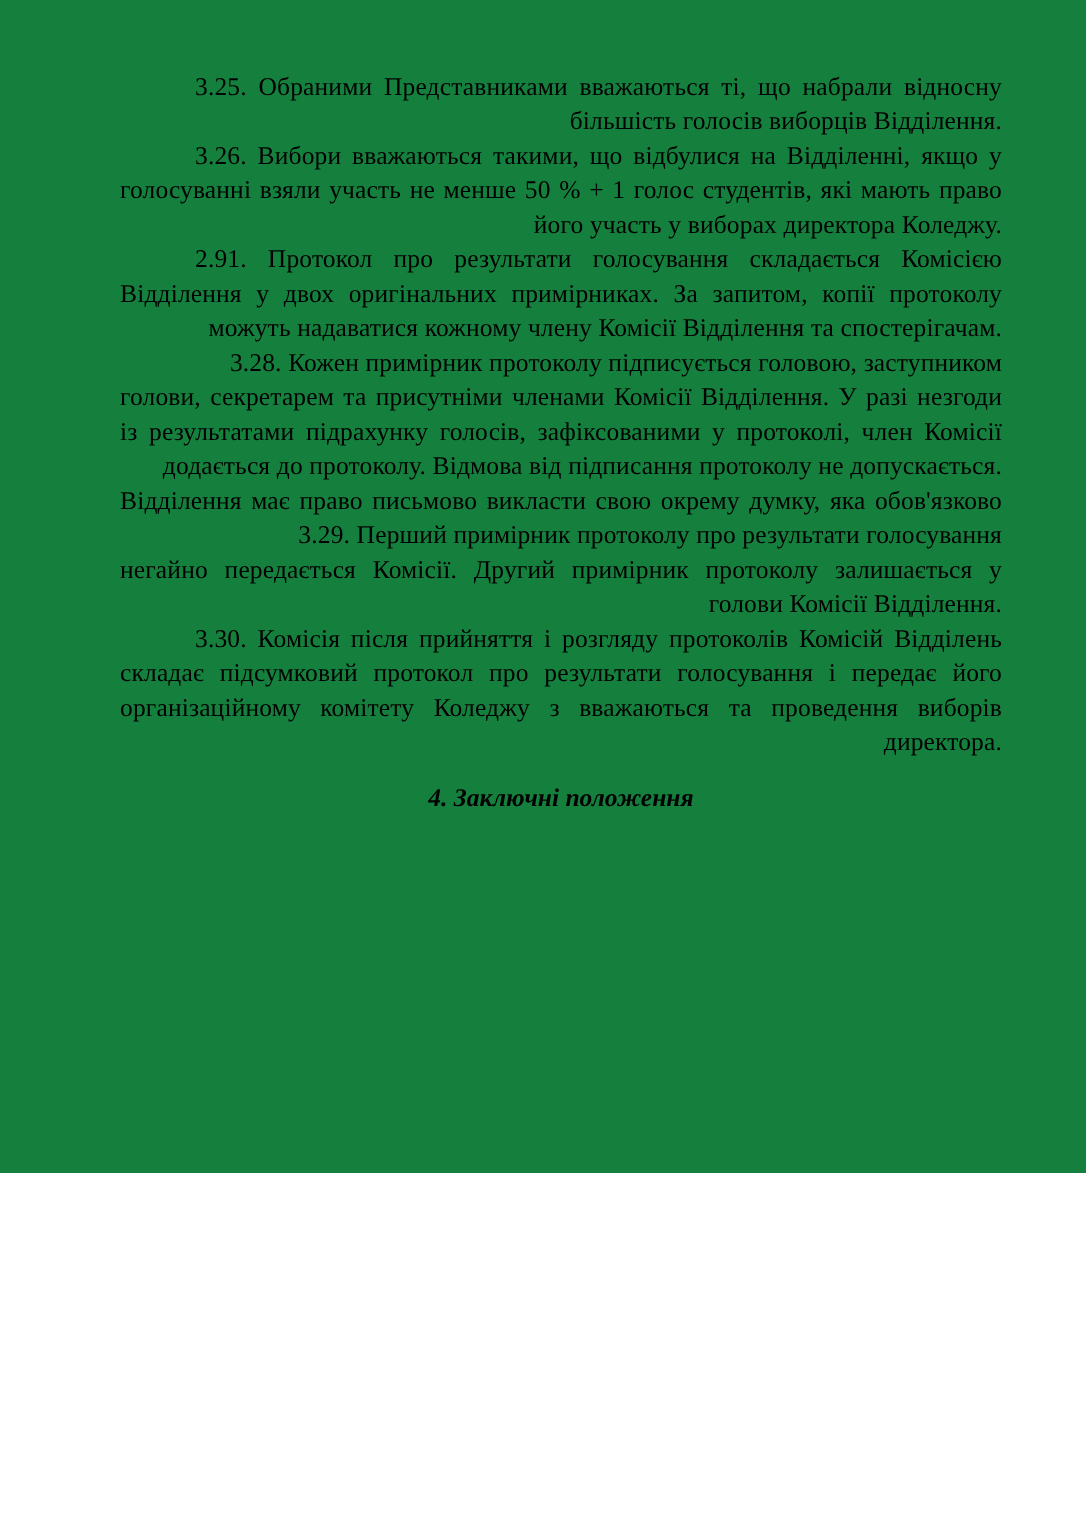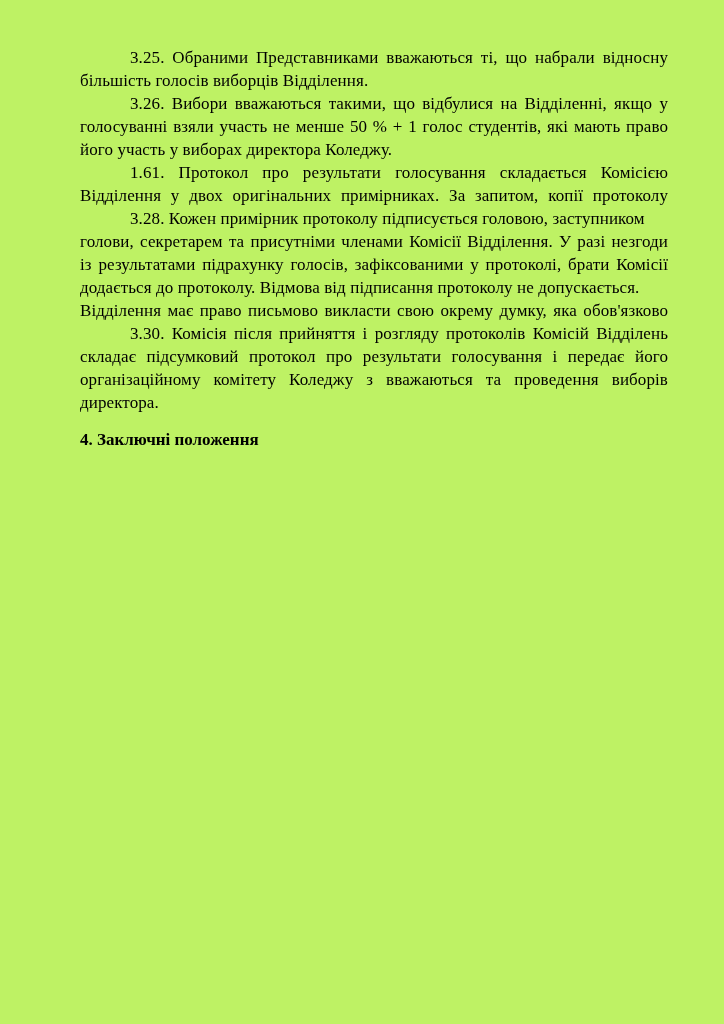--- a/index.html
+++ b/index.html
@@ -3,81 +3,88 @@
 <meta charset="utf-8">
 <style>
   html, body {
     margin: 0;
     padding: 0;
     background: #ffffff;
   }
   .page {
     position: relative;
     width: 724px;
-    height: 1024px;
-    background: #bef264;
+    height: 782px;
+    background: #15803d;
     color: #000000;
     font-family: "Liberation Serif", "DejaVu Serif", serif;
     font-size: 17px;
     overflow: hidden;
   }
   .doc {
     position: absolute;
     left: 80px;
     top: 46px;
     width: 588px;
     line-height: 23px;
   }
   .paragraph {
     margin: 0;
   }
   .line {
-    text-align: left;
+    text-align: right;
     letter-spacing: 0.1px;
   }
   .line.justify {
     text-align: justify;
     text-align-last: justify;
   }
   .line.indent {
     text-indent: 50px;
   }
   .heading {
     font-weight: bold;
-    text-align: left;
+    text-align: center;
     margin: 14px 0 0 0;
     font-size: 17px;
     line-height: 23px;
+    font-style: italic;
   }
 </style>
 </head>
 <body>
 
 <div class="page">
   <div class="doc">
     <div id="section3">
         <div class="paragraph">
           <div class="line justify indent">3.25. Обраними Представниками вважаються ті, що набрали відносну</div>
           <div class="line">більшість голосів виборців Відділення.</div>
         </div>
         <div class="paragraph">
           <div class="line justify indent">3.26. Вибори вважаються такими, що відбулися на Відділенні, якщо у</div>
           <div class="line justify">голосуванні взяли участь не менше 50 % + 1 голос студентів, які мають право</div>
           <div class="line">його участь у виборах директора Коледжу.</div>
         </div>
         <div class="paragraph">
-          <div class="line justify indent">1.61. Протокол про результати голосування складається Комісією</div>
+          <div class="line justify indent">2.91. Протокол про результати голосування складається Комісією</div>
           <div class="line justify">Відділення у двох оригінальних примірниках. За запитом, копії протоколу</div>
+          <div class="line">можуть надаватися кожному члену Комісії Відділення та спостерігачам.</div>
         </div>
         <div class="paragraph">
           <div class="line indent">3.28. Кожен примірник протоколу підписується головою, заступником</div>
           <div class="line justify">голови, секретарем та присутніми членами Комісії Відділення. У разі незгоди</div>
-          <div class="line justify">із результатами підрахунку голосів, зафіксованими у протоколі, брати Комісії</div>
+          <div class="line justify">із результатами підрахунку голосів, зафіксованими у протоколі, член Комісії</div>
           <div class="line">додається до протоколу. Відмова від підписання протоколу не допускається.</div>
           <div class="line justify">Відділення має право письмово викласти свою окрему думку, яка обов'язково</div>
+        </div>
+        <div class="paragraph">
+          <div class="line indent">3.29. Перший примірник протоколу про результати голосування</div>
+          <div class="line justify">негайно передається Комісії. Другий примірник протоколу залишається у</div>
+          <div class="line">голови Комісії Відділення.</div>
         </div>
         <div class="paragraph">
           <div class="line justify indent">3.30. Комісія після прийняття і розгляду протоколів Комісій Відділень</div>
           <div class="line justify">складає підсумковий протокол про результати голосування і передає його</div>
           <div class="line justify">організаційному комітету Коледжу з вважаються та проведення виборів</div>
           <div class="line">директора.</div>
         </div>
       </div>
     <div class="heading">4. Заключні положення</div>
   </div>

